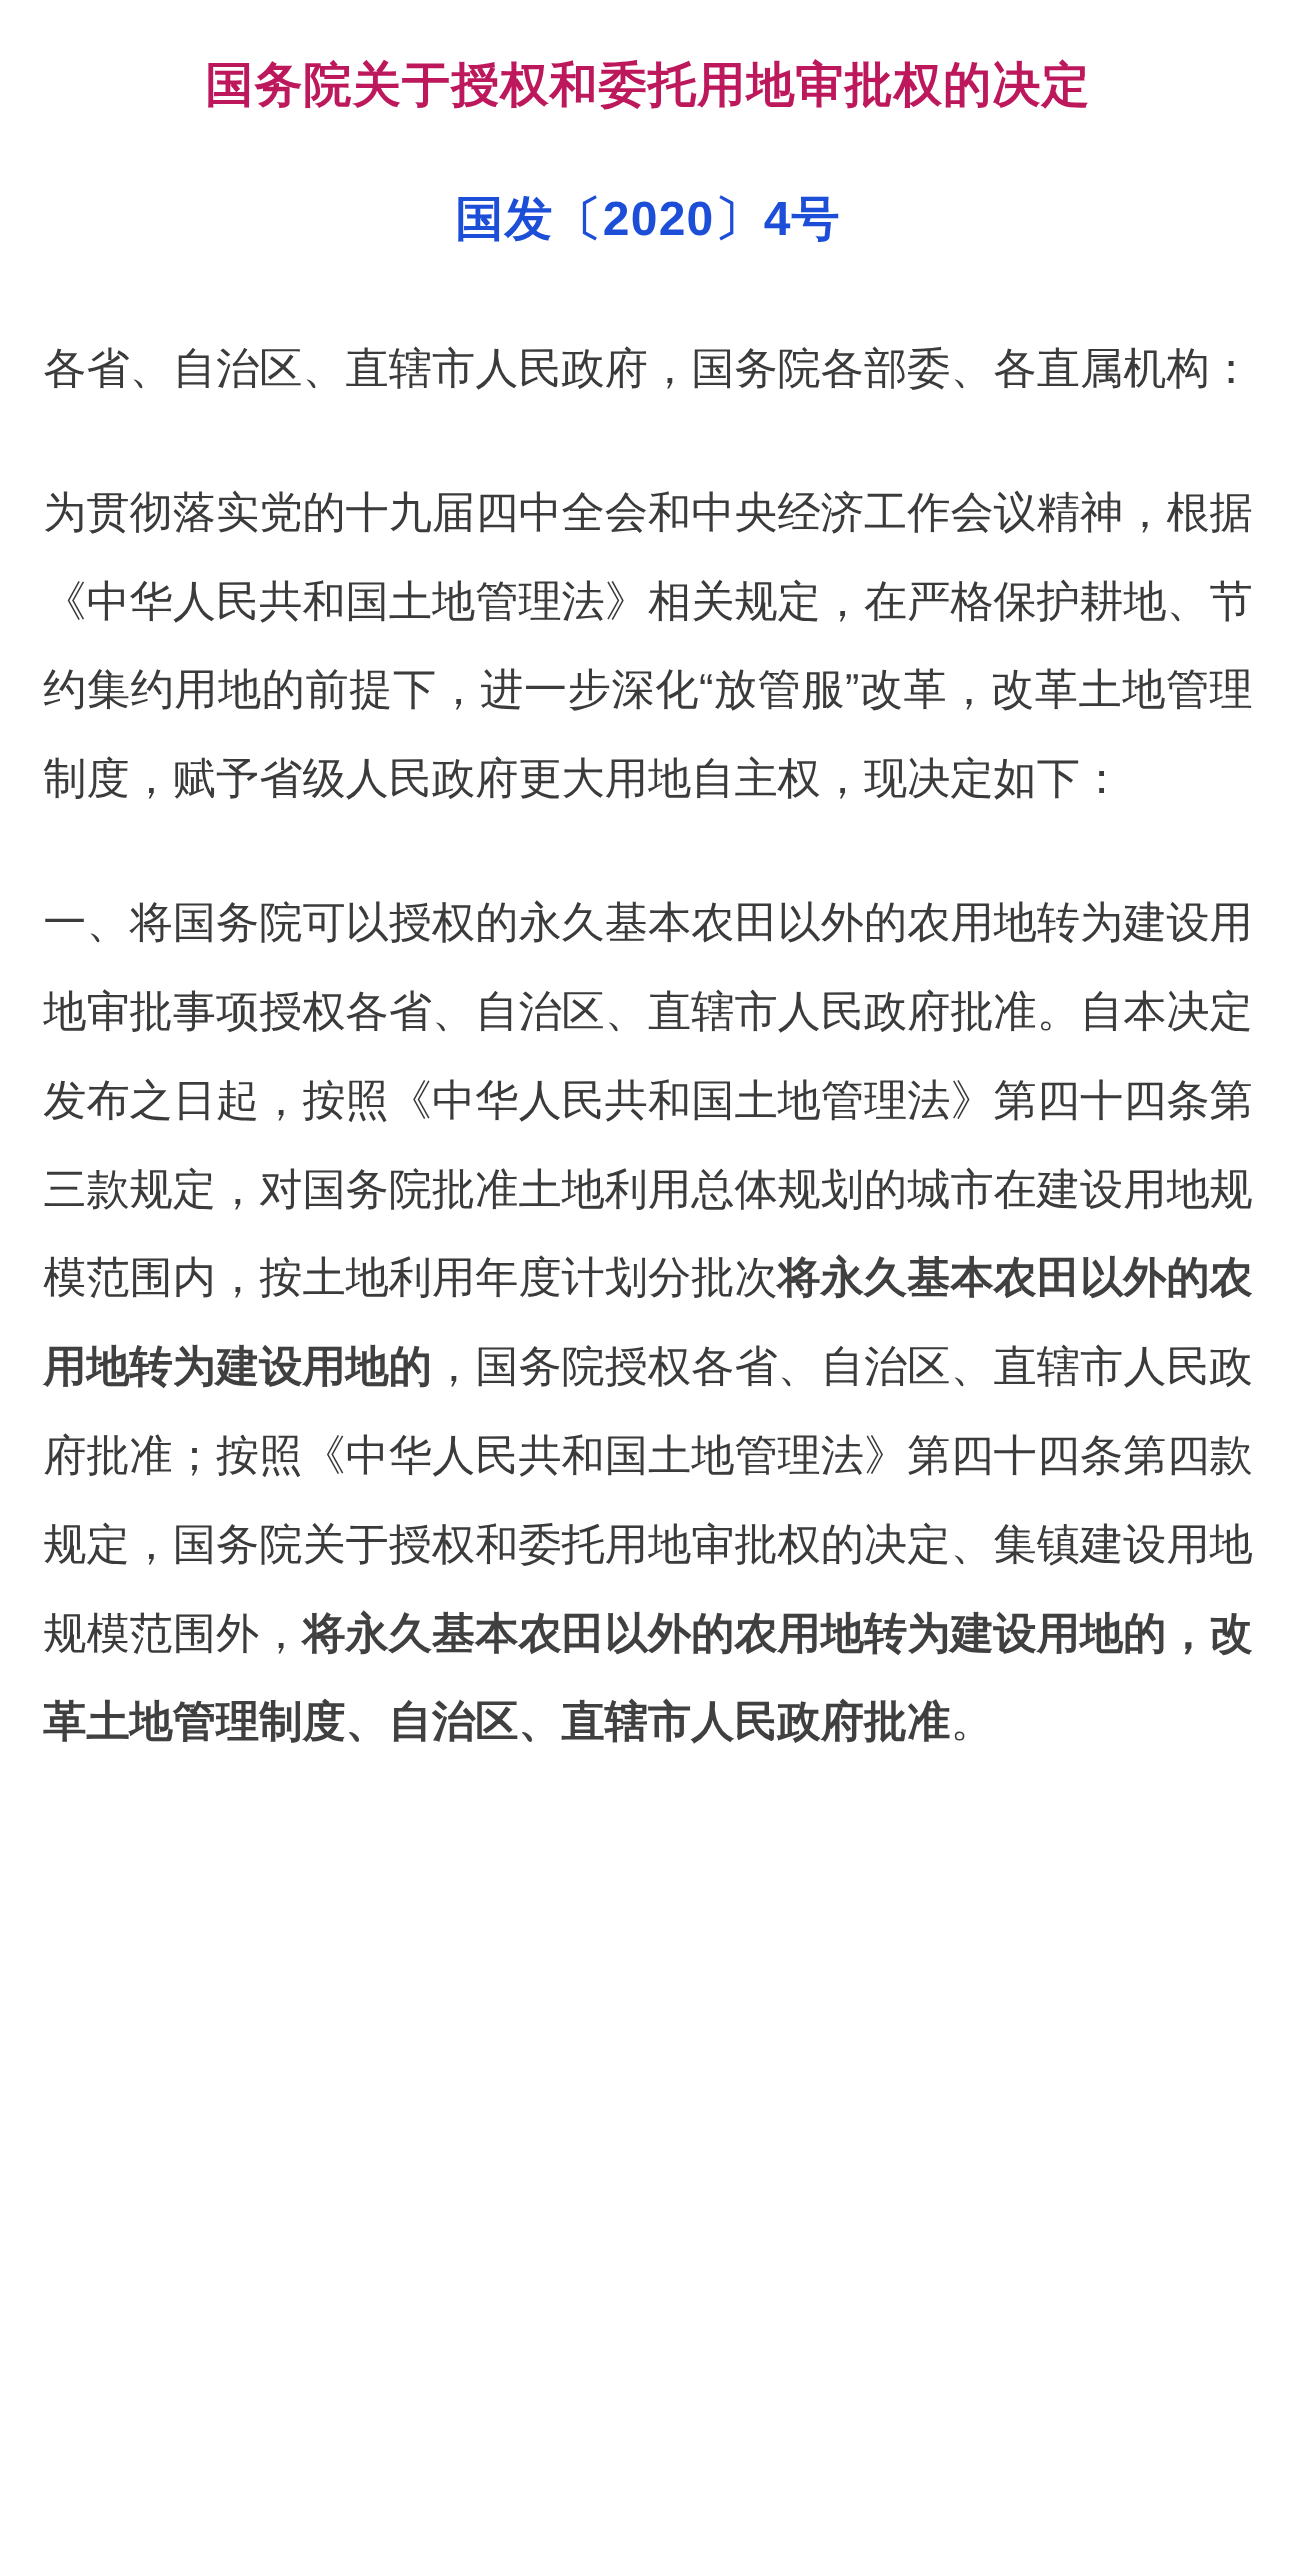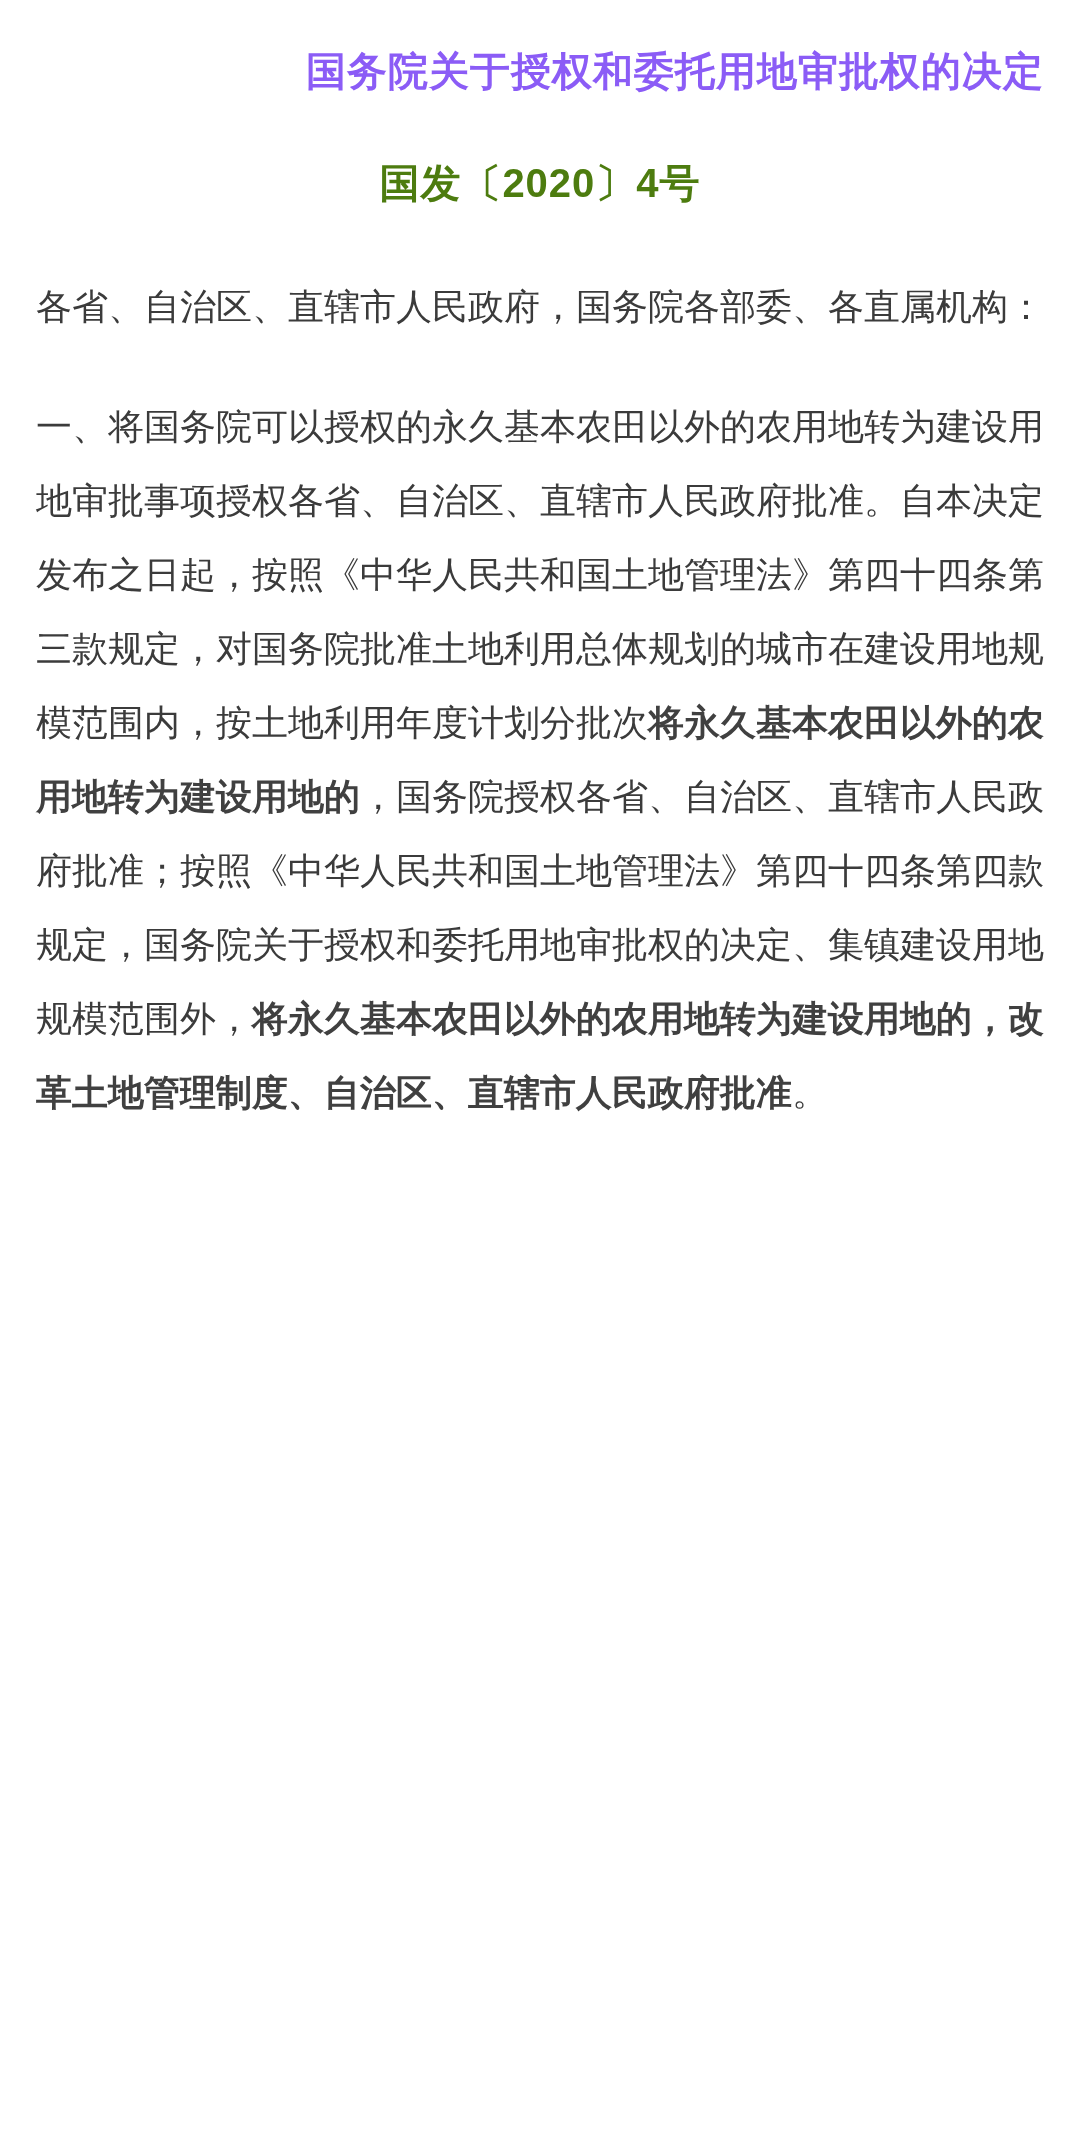--- a/index.html
+++ b/index.html
@@ -16,31 +16,31 @@
   }
   .page {
     width: 1080px;
     min-height: 2134px;
     box-sizing: border-box;
     padding: 34px 36px 0 36px;
     background: #ffffff;
     position: relative;
   }
   .doc-title {
-    text-align: right;
-    color: #8b5cf6;
+    text-align: center;
+    color: #be185d;
     font-weight: bold;
     font-size: 40px;
     line-height: 1.35;
     letter-spacing: 1px;
     margin: 10px 0 0 0;
   }
   .doc-number {
     text-align: center;
-    color: #4d7c0f;
+    color: #1d4ed8;
     font-weight: bold;
     font-size: 40px;
     line-height: 1.35;
     letter-spacing: 1px;
     margin: 58px 0 0 0;
   }
   .body-block {
     margin-top: 60px;
   }
   p.para {
@@ -68,17 +68,18 @@
 <body>
 
 <div class="page">
 
   <h1 class="doc-title">国务院关于授权和委托用地审批权的决定</h1>
 
   <h2 class="doc-number">国发〔2020〕4号</h2>
 
   <div class="body-block">
     <p class="para"><span>各省、自治区、直辖市人民政府，国务院各部委、各直属机构：</span></p>
+    <p class="para"><span>为贯彻落实党的十九届四中全会和中央经济工作会议精神，根据《中华人民共和国土地管理法》相关规定，在严格保护耕地、节约集约用地的前提下，进一步深化“放管服”改革，改革土地管理制度，赋予省级人民政府更大用地自主权，现决定如下：</span></p>
     <p class="para"><span>一、将国务院可以授权的永久基本农田以外的农用地转为建设用地审批事项授权各省、自治区、直辖市人民政府批准。自本决定发布之日起，按照《中华人民共和国土地管理法》第四十四条第三款规定，对国务院批准土地利用总体规划的城市在建设用地规模范围内，按土地利用年度计划分批次</span><span class="hl">将永久基本农田以外的农用地转为建设用地的</span><span>，国务院授权各省、自治区、直辖市人民政府批准；按照《中华人民共和国土地管理法》第四十四条第四款规定，国务院关于授权和委托用地审批权的决定、集镇建设用地规模范围外，</span><span class="hl">将永久基本农田以外的农用地转为建设用地的，改革土地管理制度、自治区、直辖市人民政府批准</span><span>。</span></p>
   </div>
 
   <div class="tail-pad"></div>
 </div>
 
 </body></html>

